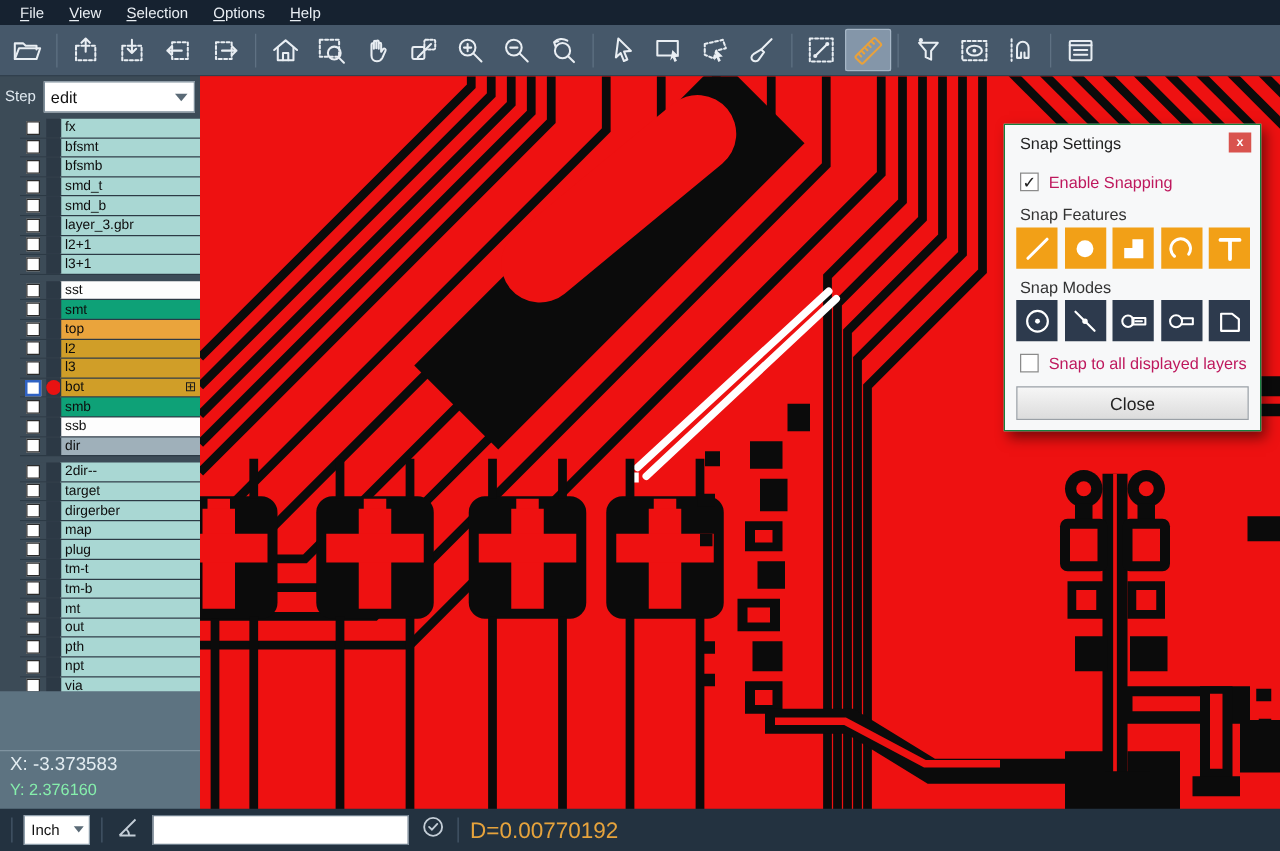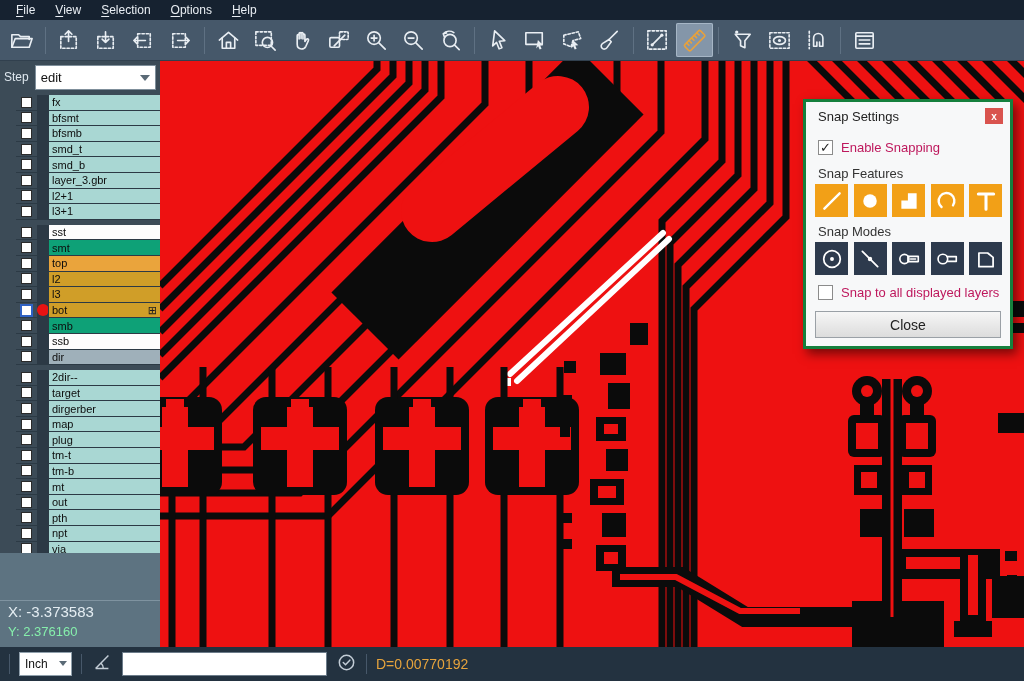--- a/index.html
+++ b/index.html
@@ -48,24 +48,24 @@
   .wl{fill:none;stroke:#ffffff;stroke-width:6;stroke-linecap:round}
   
   .statusbar{position:absolute;left:0;right:0;bottom:0;height:34px;background:#233240;
              display:flex;align-items:center;gap:9px;padding-left:9px}
   .ssep{width:1px;height:20px;background:#47586a}
   .unit-select{width:46px;height:22px;background:#fff;border:1px solid #90a0ac;display:flex;
                align-items:center;padding-left:5px;font-size:12px;color:#111;position:relative}
   .unit-select .chev{right:4px;top:8px;border-left-width:4px;border-right-width:4px;border-top-width:5px}
   .status-input{width:195px;height:22px;background:#fff;border:1px solid #6c7c8a;font-size:12px;
                 color:#111;padding:0 4px;font-family:"Liberation Sans",sans-serif}
-  .dist{color:#e6a33c;font-size:14px}
+  .dist{color:#e6a33c;font-size:18px}
   
   .dialog{position:absolute;left:803px;top:99px;width:204px;height:244px;background:#f7f8f9;
-          border:3px solid #15803d;box-shadow:4px 5px 10px rgba(0,0,0,.5);z-index:5}
+          border:1px solid #15803d;box-shadow:4px 5px 10px rgba(0,0,0,.5);z-index:5}
   .dlg-title{position:absolute;top:7px;left:12px;font-size:13px;color:#222}
   .dlg-close{position:absolute;top:6px;right:7px;width:18px;height:16px;background:#d9534e;
              color:#fff;font-size:10px;font-weight:bold;display:flex;align-items:center;justify-content:center}
   .dlg-check-row{position:absolute;left:12px;display:flex;align-items:center;gap:8px}
   .dcheck{width:15px;height:15px;background:#fff;border:1px solid #8b8b8b;font-size:13px;color:#222;
           display:flex;align-items:center;justify-content:center;box-sizing:border-box;flex:none}
   .dlg-check-label{font-size:13px;color:#be185d;white-space:nowrap}
   .dlg-label{position:absolute;left:12px;font-size:13px;color:#333}
   .icon-row{position:absolute;left:9px;display:flex;gap:5.5px}
   .fbtn{width:33px;height:33px;background:#f2a017;display:flex;align-items:center;justify-content:center}

